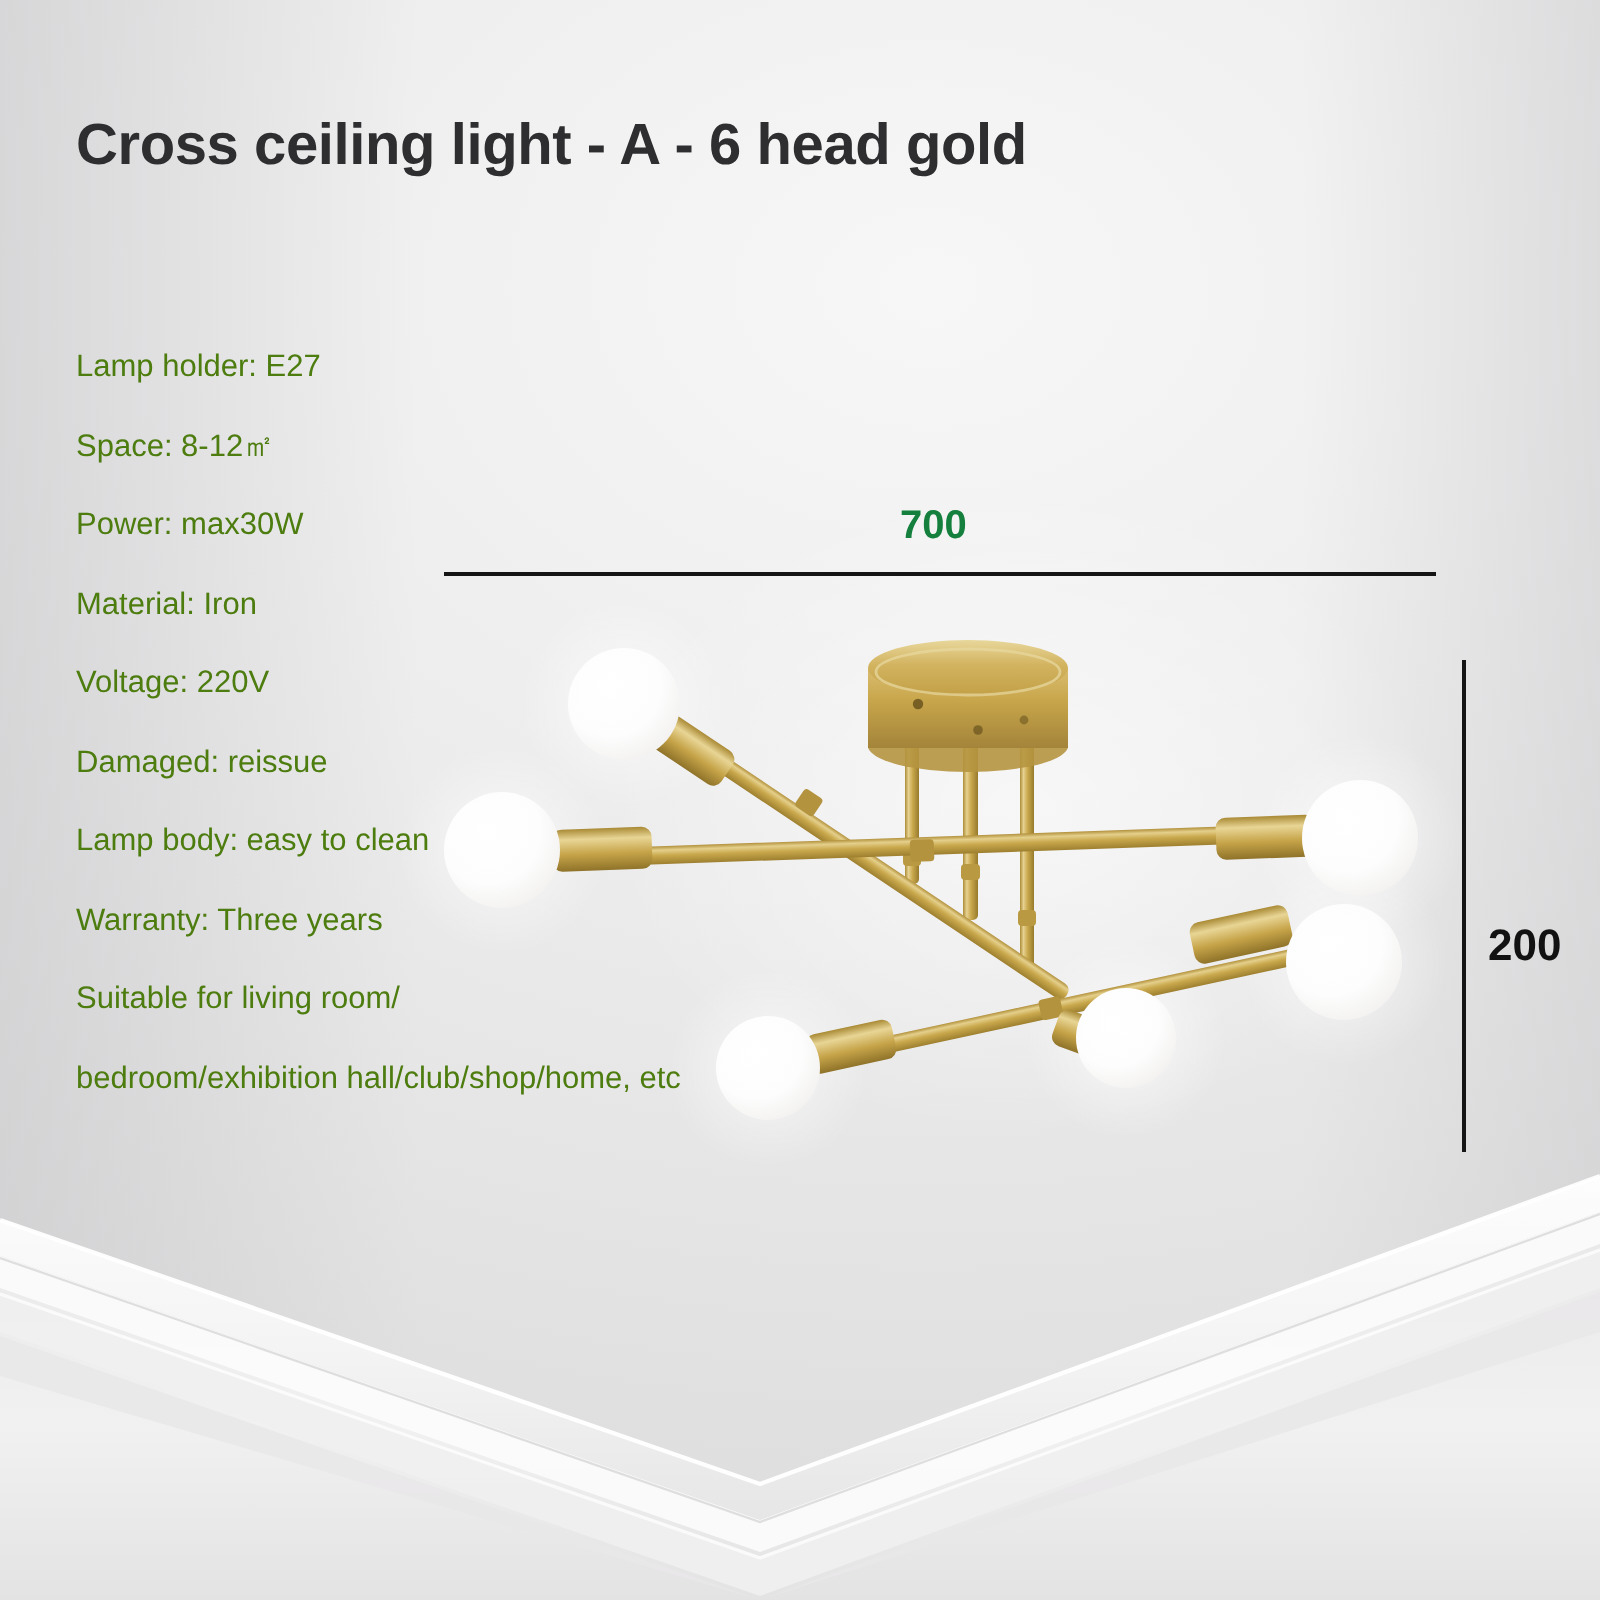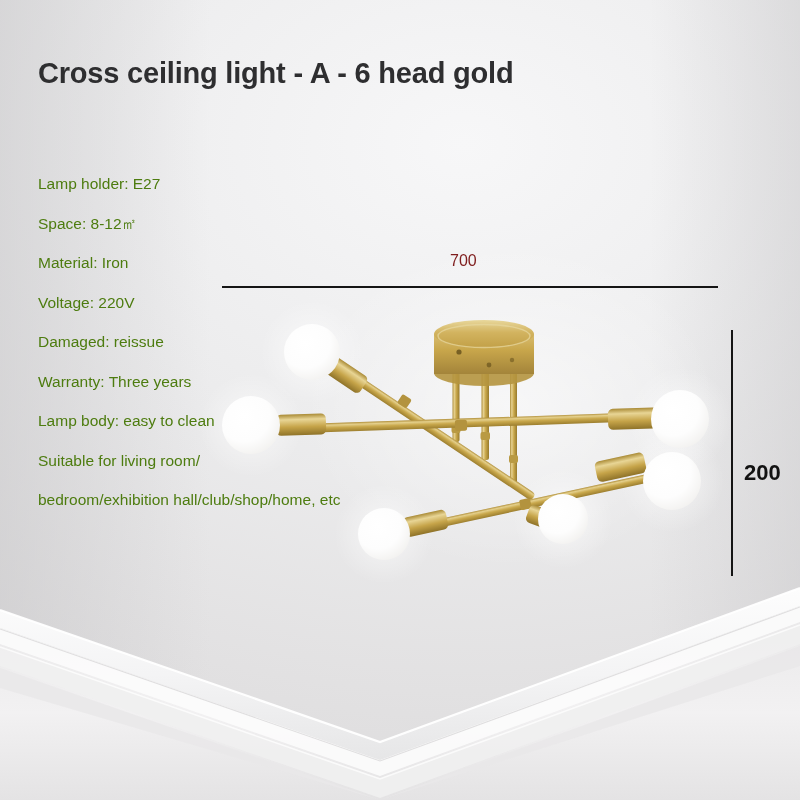--- a/index.html
+++ b/index.html
@@ -76,23 +76,23 @@
   
   .dim-h-line {
     position: absolute;
     left: 222px; top: 286px;
     width: 496px; height: 0;
     border-top: 2px solid #151515;
   }
   .dim-h-label {
     position: absolute;
     left: 450px; top: 252px;
-    font-size: 16px;
-    font-weight: normal;
-    color: #7f1d1d;
+    font-size: 20px;
+    font-weight: bold;
+    color: #15803d;
   }
   .dim-v-line {
     position: absolute;
     left: 731px; top: 330px;
     width: 0; height: 246px;
     border-left: 2px solid #151515;
   }
   .dim-v-label {
     position: absolute;
     left: 744px; top: 412px;
@@ -263,25 +263,26 @@
         </g>
       </g>
     </svg>
   </div>
 
   <div class="title">Cross ceiling light - A - 6 head gold</div>
 
   <div class="spec-list">
     <div class="spec-line">Lamp holder: E27</div>
     <div class="spec-line">Space: 8-12㎡</div>
+    <div class="spec-line">Power: max30W</div>
     <div class="spec-line">Material: Iron</div>
     <div class="spec-line">Voltage: 220V</div>
     <div class="spec-line">Damaged: reissue</div>
+    <div class="spec-line">Lamp body: easy to clean</div>
     <div class="spec-line">Warranty: Three years</div>
-    <div class="spec-line">Lamp body: easy to clean</div>
     <div class="spec-line">Suitable for living room/</div>
     <div class="spec-line">bedroom/exhibition hall/club/shop/home, etc</div>
   </div>
 
   <div class="dim-h-line"></div>
   <div class="dim-h-label">700</div>
   <div class="dim-v-line"></div>
   <div class="dim-v-label">200</div>
 
 </div>

